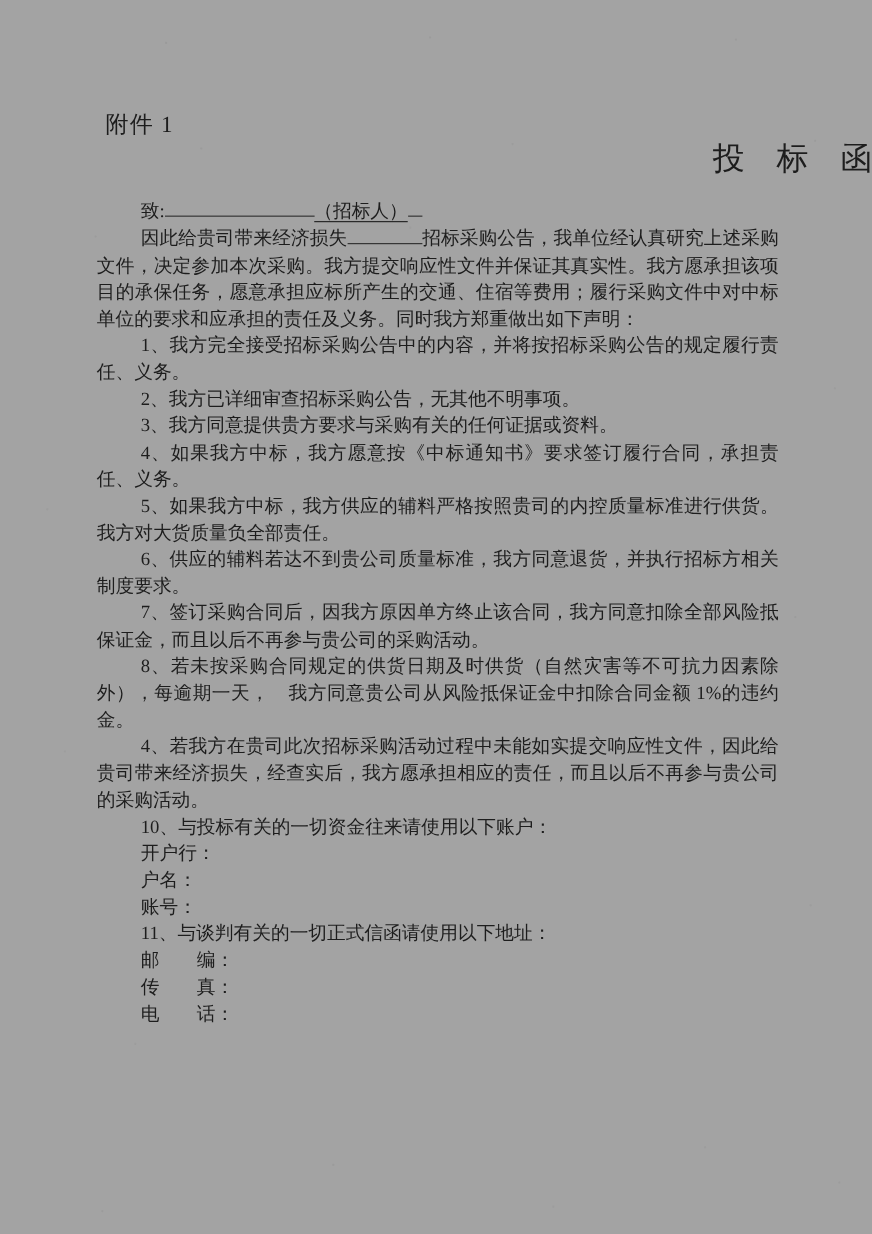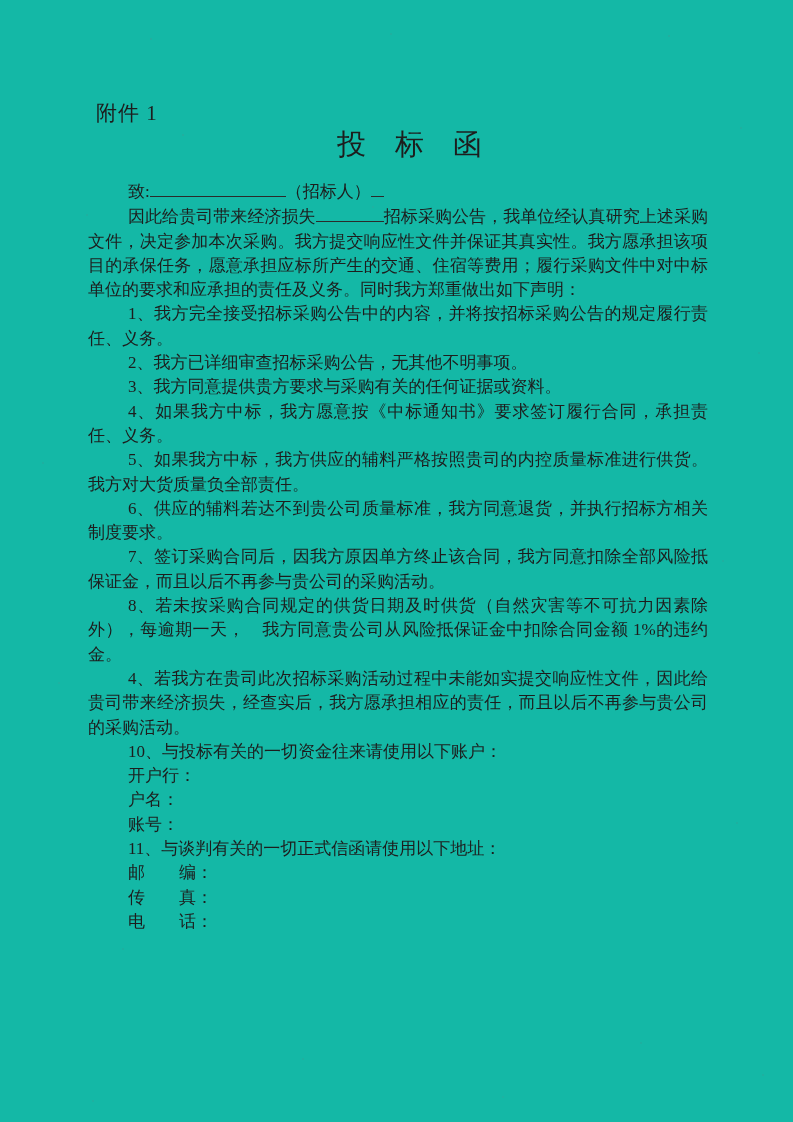--- a/index.html
+++ b/index.html
@@ -1,19 +1,19 @@
 <!DOCTYPE html>
 <html><head>
 <meta charset="utf-8">
 <style>
   html,body{margin:0;padding:0;background:#e9e9e9;}
   .page{
     position:relative;
     width:793px;height:1122px;
-    background:#14b8a6;
+    background:#a3a3a3;
     color:#1d1d1d;
     font-family:"Liberation Serif","DejaVu Serif",serif;
     overflow:hidden;
   }
   
   .speckles{
     position:absolute;left:0;top:0;width:2px;height:2px;border-radius:50%;
     background:transparent;pointer-events:none;
     box-shadow:
       150px 38px 0 rgba(120,120,120,.20),
@@ -38,37 +38,38 @@
       502px 1096px 0 rgba(120,120,120,.13),
       762px 1074px 0 rgba(120,120,120,.15);
   }
   .attachment{
     position:absolute;left:96px;top:99px;
     font-size:21px;letter-spacing:1px;
   }
   .title{
     position:absolute;left:0;top:125px;width:100%;
     box-sizing:border-box;padding-left:26px;
-    text-align:center;font-size:29px;font-family:Liberation Mono, monospace;
+    text-align:right;font-size:29px;font-family:Liberation Mono, monospace;
   }
   .body{
     position:absolute;left:88px;top:179px;width:620px;
     font-size:17px;line-height:24.3px;
     text-align:justify;text-justify:inter-character;
     word-break:break-all;
   }
   .para{margin:0;text-indent:2.35em;}
   .blank{
     display:inline-block;height:1em;vertical-align:baseline;
     border-bottom:1.3px solid #2b2b2b;
   }
   .blank-recipient{width:136px;}
   .blank-tail{width:13px;}
   .blank-procno{width:68px;}
   .ul{
+    text-decoration:underline;
     text-underline-offset:4px;
     text-decoration-thickness:1.3px;
   }
   .signature{
     position:absolute;left:288px;top:946px;
     font-size:17.5px;line-height:25.5px;white-space:nowrap;
   }
   .sig-seal{padding-left:147px;}
   .sig-date{padding-left:150px;}
   .sig-date .dm{margin-left:21px;}

